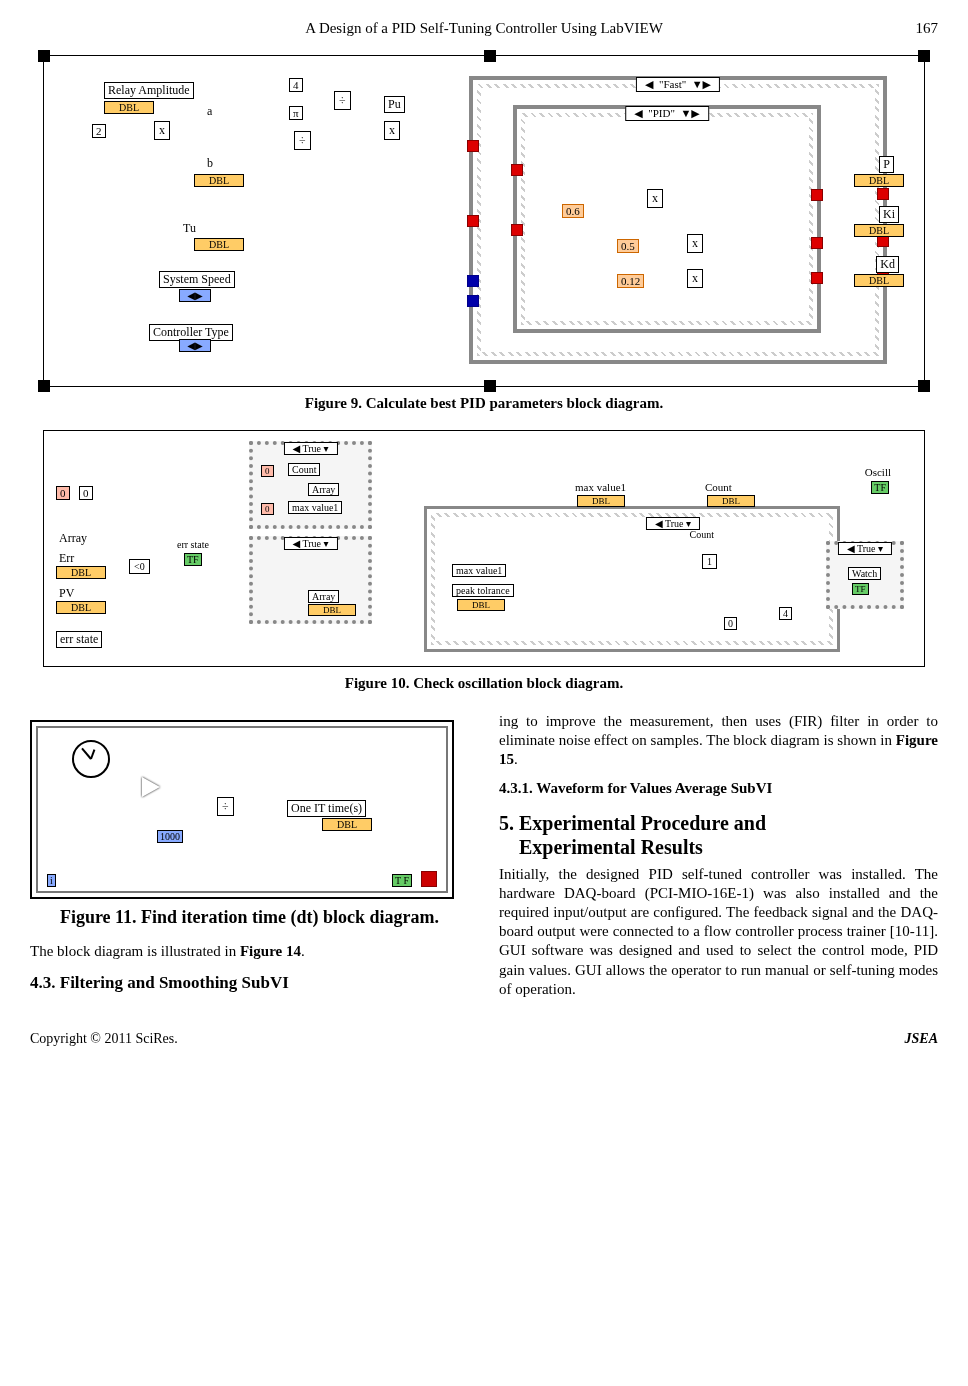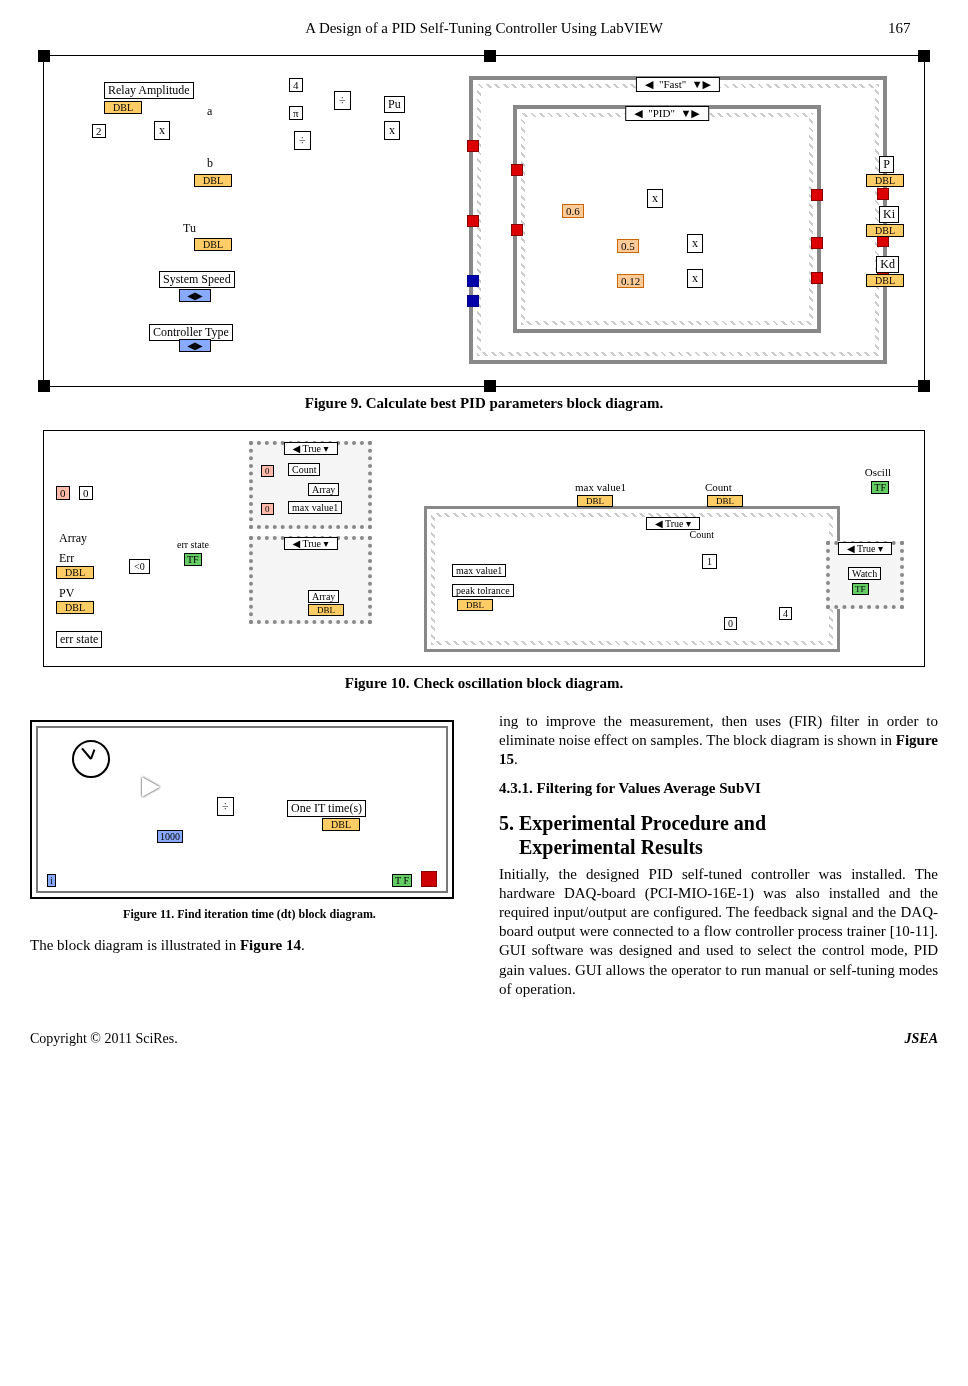--- a/index.html
+++ b/index.html
@@ -12,21 +12,21 @@
     width: 968px;
     box-sizing: border-box;
   }
   .header-row {
     display: flex;
     justify-content: space-between;
     font-size: 15px;
     margin-bottom: 18px;
   }
   .header-title { flex: 1; text-align: center; }
-  .page-num { width: 50px; text-align: left; }
+  .page-num { width: 50px; text-align: right; }
   .figure-block {
     margin: 10px 0 8px 0;
     text-align: center;
   }
   .figure-caption {
     text-align: center;
     font-weight: bold;
     font-size: 15px;
     margin: 6px 0 18px 0;
   }
@@ -64,21 +64,21 @@
     background: #fff;
     border: 1px solid #000;
     padding: 0 3px;
     white-space: nowrap;
   }
   .dbl-tag {
     position: absolute;
     font-size: 10px;
     background: #ffcc66;
     border: 1px solid #000;
-    padding: 0 8px;
+    padding: 0 14px;
     color: #000;
   }
   .tf-tag {
     position: absolute;
     font-size: 10px;
     background: #66cc66;
     border: 1px solid #000;
     padding: 0 2px;
   }
   .int-tag {
@@ -154,21 +154,21 @@
   .footer-row {
     display: flex;
     justify-content: space-between;
     margin-top: 30px;
     font-size: 14px;
   }
   .footer-right { font-style: italic; font-weight: bold; }
   .fig11-caption {
     text-align: center;
     font-weight: bold;
-    font-size: 12px;
+    font-size: 18px;
     margin: 8px 0 14px 0;
   }
   .clock-icon {
     position: absolute;
     width: 34px; height: 34px;
     border: 2px solid #000;
     border-radius: 50%;
     background: #fff;
   }
   .clock-icon::before, .clock-icon::after {
@@ -340,26 +340,27 @@
         <div class="dbl-tag" style="top:96px;left:290px">DBL</div>
         <div class="int-tag" style="bottom:10px;left:15px;background:#88aaff">i</div>
         <div class="tf-tag" style="bottom:10px;right:40px">T F</div>
         <div style="position:absolute;bottom:10px;right:15px;width:14px;height:14px;background:#c00;border:1px solid #800"></div>
       </div>
     </div>
     <div class="fig11-caption">Figure 11. Find iteration time (dt) block diagram.</div>
 
     <p class="para">The block diagram is illustrated in <b>Figure 14</b>.</p>
 
+    <div class="subhead-lg">4.3. Filtering and Smoothing SubVI</div>
   </div>
 
   <div class="col">
     <p class="para">ing to improve the measurement, then uses (FIR) filter in order to eliminate noise effect on samples. The block diagram is shown in <b>Figure 15</b>.</p>
 
-    <div class="subhead">4.3.1. Filtering for Values Average SubVI</div>
+    <div class="subhead">4.3.1. Waveform for Values Average SubVI</div>
 
     <div class="sec-head">5. Experimental Procedure and<br>&nbsp;&nbsp;&nbsp;&nbsp;Experimental Results</div>
     <p class="para">Initially, the designed PID self-tuned controller was installed. The hardware DAQ-board (PCI-MIO-16E-1) was also installed and the required input/output are configured. The feedback signal and the DAQ-board output were connected to a flow controller process trainer [10-11]. GUI software was designed and used to select the control mode, PID gain values. GUI allows the operator to run manual or self-tuning modes of operation.</p>
   </div>
 </div>
 
 <div class="footer-row">
   <span>Copyright © 2011 SciRes.</span>
   <span class="footer-right">JSEA</span>
 </div>

